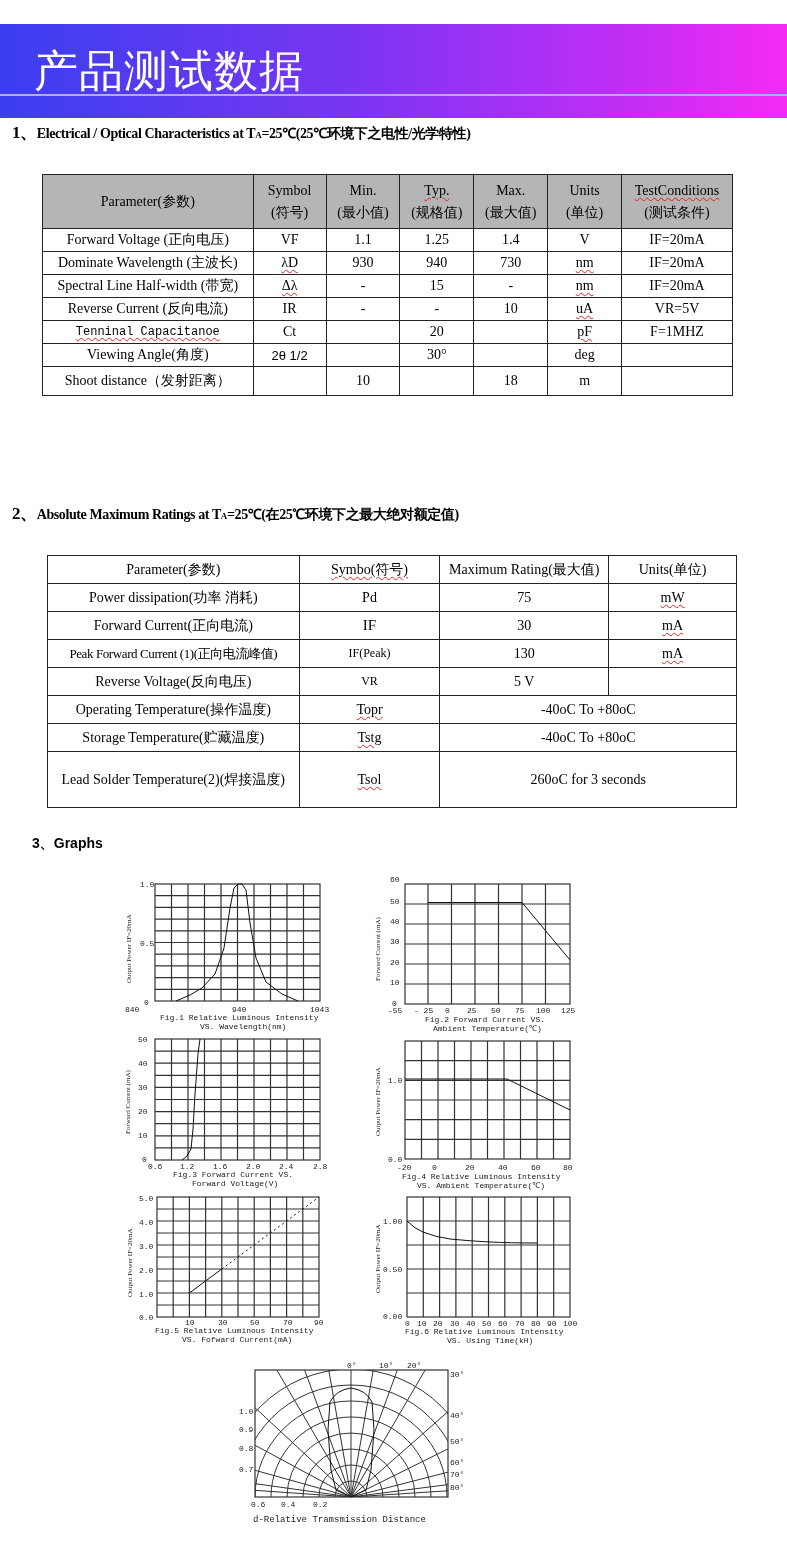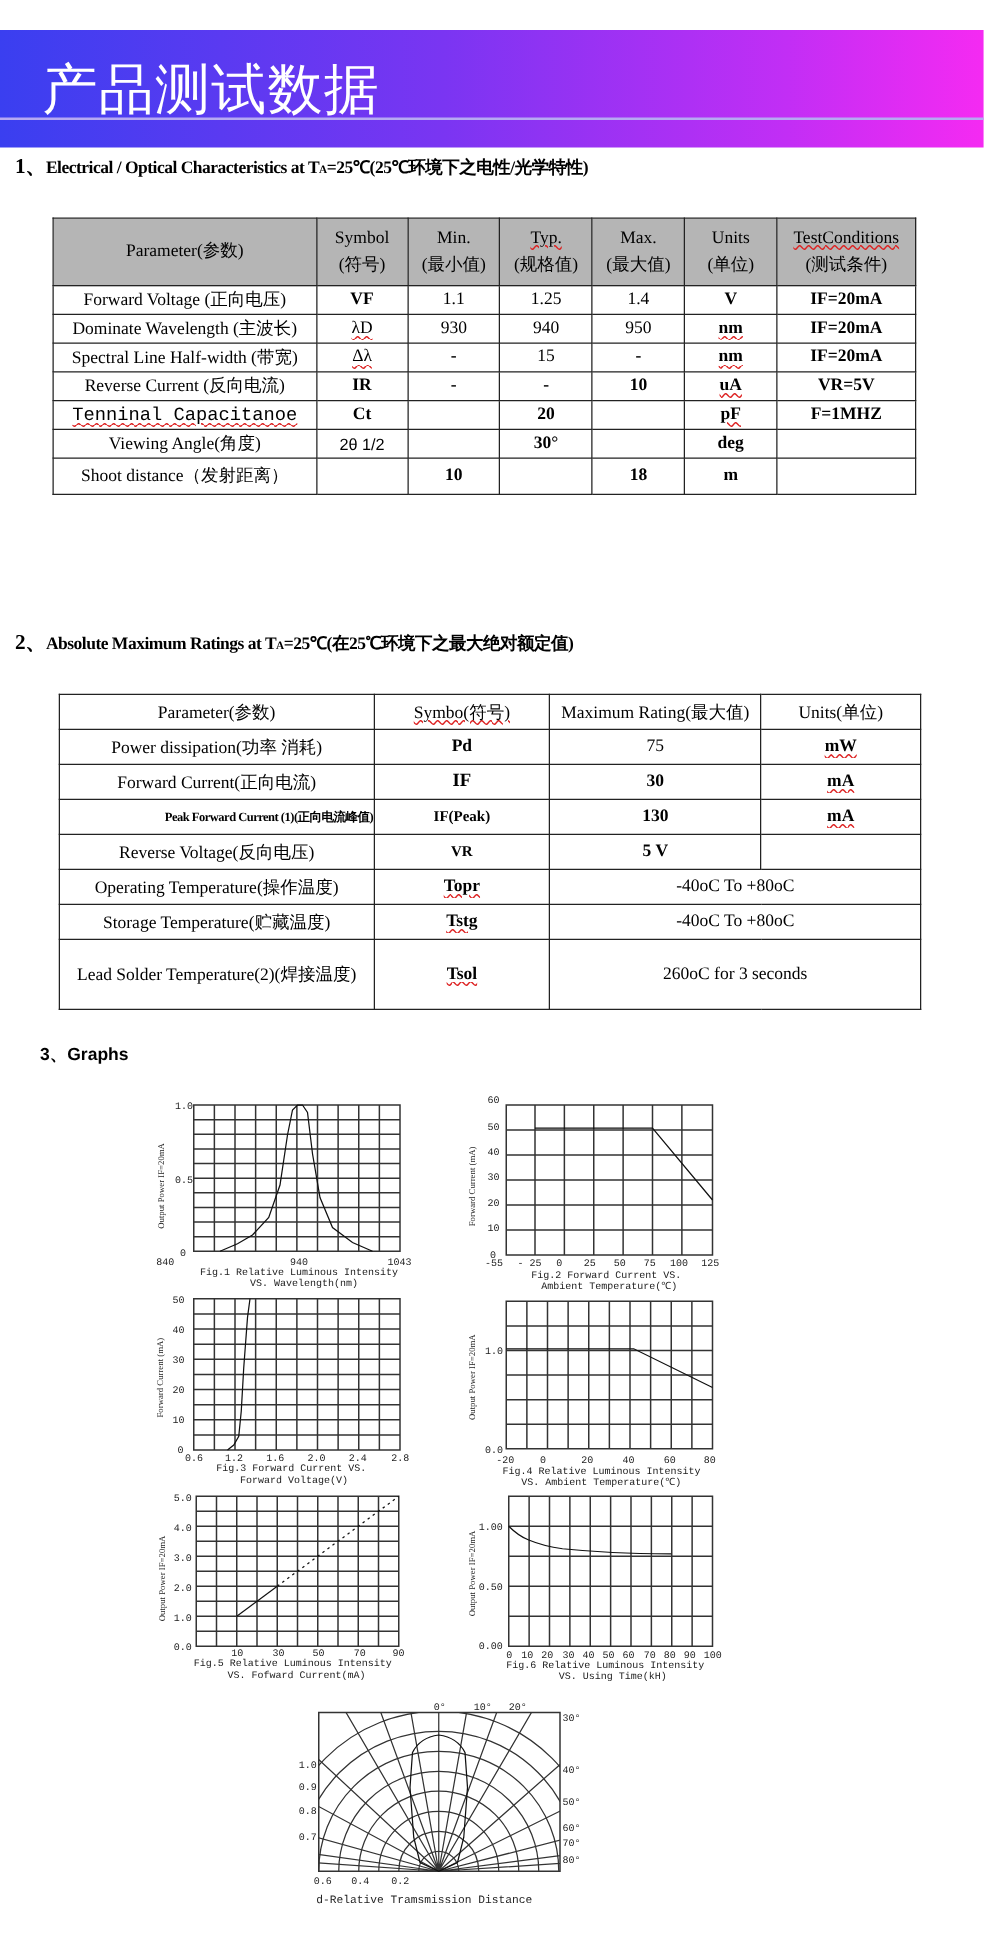--- a/index.html
+++ b/index.html
@@ -12,21 +12,21 @@
   .section-title sub { font-size: 9px; vertical-align: baseline; }
   table { position: absolute; border-collapse: collapse; font-family: "Liberation Serif", serif; }
   td, th { border: 1.5px solid #222; text-align: center; font-weight: normal; font-size: 14px; }
   .t1 { left: 42px; top: 174px; width: 691px; }
   .t1 th { background: #b5b5b5; height: 54px; line-height: 22px; font-size: 14px; }
   .t1 td { height: 23px; }
   .t2 { left: 47px; top: 555px; width: 690px; }
   .t2 td { height: 28px; font-size: 14px; }
   .t2 td.tall { height: 56px; }
   .squig { text-decoration: underline wavy #d22; text-decoration-thickness: 1px; text-underline-offset: 2px; }
-  .bold { font-weight: bold; }
+  .bold { font-weight: normal; }
   .graphs-title { position: absolute; left: 32px; top: 835px; font-family: "Liberation Sans", sans-serif; font-weight: bold; font-size: 14px; }
   .graph { position: absolute; }
   .graph svg { display: block; }
   .gt { font-family: "Liberation Mono", monospace; font-size: 8px; fill: #222; }
   .gl { font-family: "Liberation Serif", serif; font-size: 7px; fill: #222; }
 </style>
 </head>
 <body>
 
 <div class="banner">
@@ -65,21 +65,21 @@
     <td>1.25</td>
     <td>1.4</td>
     <td class="bold">V</td>
     <td class="bold">IF=20mA</td>
   </tr>
   <tr>
     <td>Dominate Wavelength (主波长)</td>
     <td><span class="squig">λD</span></td>
     <td>930</td>
     <td>940</td>
-    <td>950</td>
+    <td>730</td>
     <td class="bold"><span class="squig">nm</span></td>
     <td class="bold">IF=20mA</td>
   </tr>
   <tr>
     <td>Spectral Line Half-width (带宽)</td>
     <td><span class="squig">Δλ</span></td>
     <td class="bold">-</td>
     <td>15</td>
     <td class="bold">-</td>
     <td class="bold"><span class="squig">nm</span></td>
@@ -88,21 +88,21 @@
   <tr>
     <td>Reverse Current (反向电流)</td>
     <td class="bold">IR</td>
     <td class="bold">-</td>
     <td class="bold">-</td>
     <td class="bold">10</td>
     <td class="bold"><span class="squig">uA</span></td>
     <td class="bold">VR=5V</td>
   </tr>
   <tr>
-    <td style="font-family:'Liberation Mono',monospace;font-size:15px;"><span class="squig">Tenninal Capacitanoe</span></td>
+    <td style="font-family:'Liberation Mono',monospace;font-size:12px;"><span class="squig">Tenninal Capacitanoe</span></td>
     <td class="bold">Ct</td>
     <td></td>
     <td class="bold">20</td>
     <td></td>
     <td class="bold"><span class="squig">pF</span></td>
     <td class="bold">F=1MHZ</td>
   </tr>
   <tr>
     <td>Viewing Angle(角度)</td>
     <td style="font-family:'Liberation Sans',sans-serif;font-size:13px;">2θ 1/2</td>
@@ -148,21 +148,21 @@
     <td>75</td>
     <td class="bold"><span class="squig">mW</span></td>
   </tr>
   <tr>
     <td>Forward Current(正向电流)</td>
     <td class="bold" style="font-size:15px;">IF</td>
     <td class="bold">30</td>
     <td class="bold"><span class="squig">mA</span></td>
   </tr>
   <tr>
-    <td class="bold" style="font-size:10px;letter-spacing:-0.4px;text-align:right;">Peak Forward Current (1)(正向电流峰值)</td>
+    <td class="bold" style="font-size:13px;letter-spacing:-0.4px;">Peak Forward Current (1)(正向电流峰值)</td>
     <td class="bold" style="font-size:12px;">IF(Peak)</td>
     <td class="bold">130</td>
     <td class="bold"><span class="squig">mA</span></td>
   </tr>
   <tr>
     <td>Reverse Voltage(反向电压)</td>
     <td class="bold" style="font-size:12px;">VR</td>
     <td class="bold">5 V</td>
     <td></td>
   </tr>

